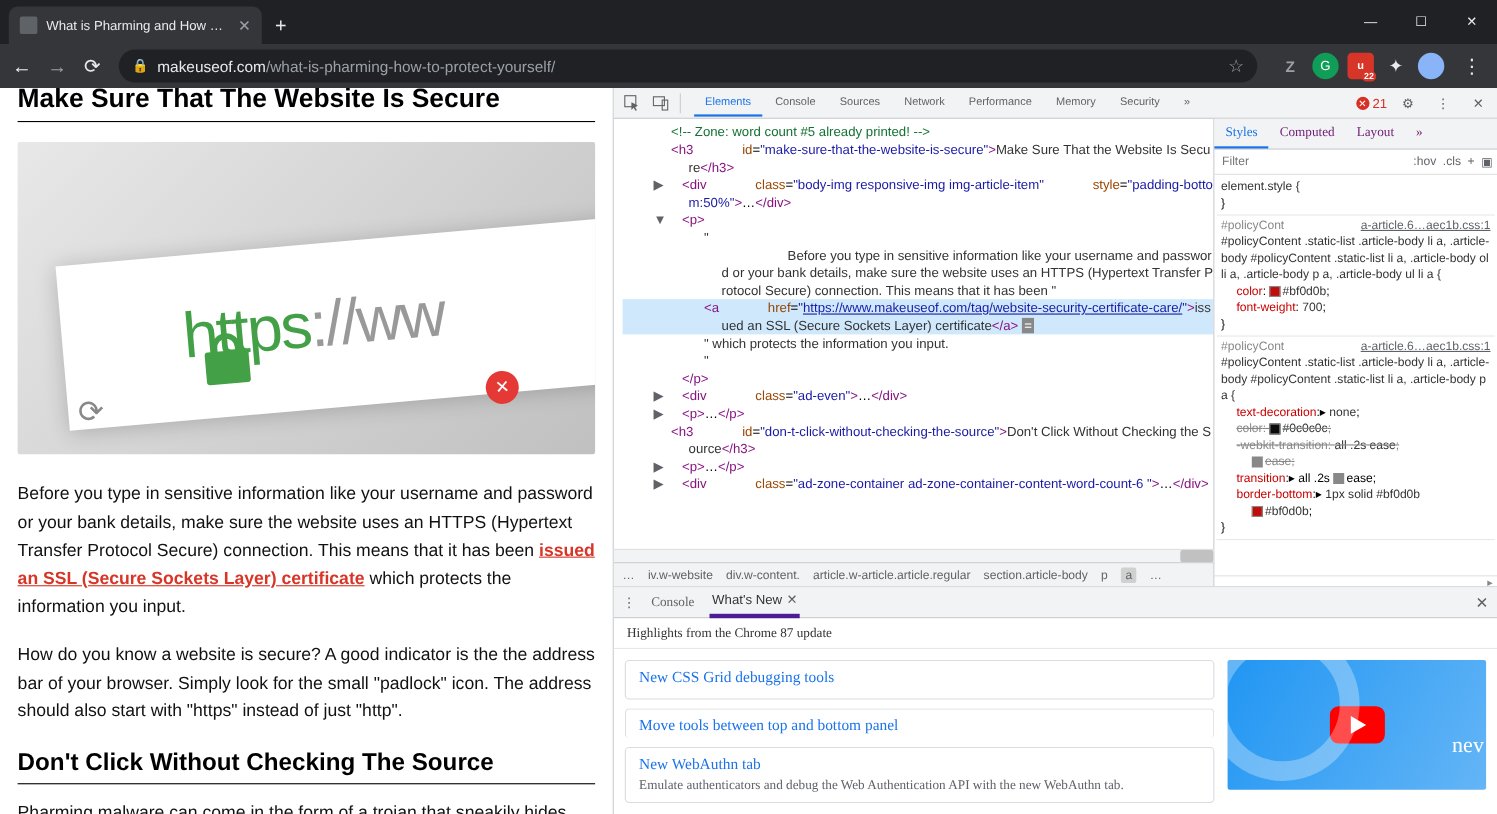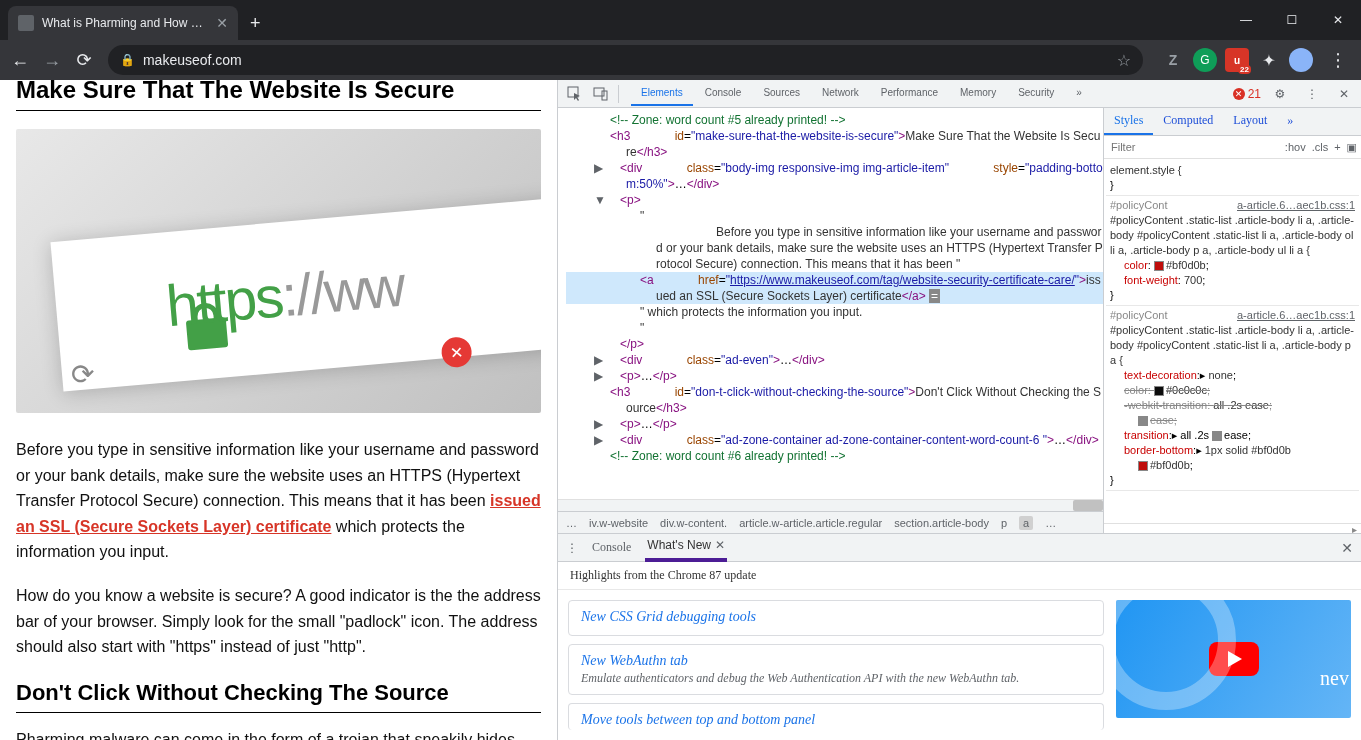--- a/index.html
+++ b/index.html
@@ -77,21 +77,21 @@
 
 .dt-scroll-h { height: 12px; background: #f1f3f4; border-top: 1px solid #e0e0e0; position: relative; }
 .dt-scroll-h::after { content: ''; position: absolute; right: 0; width: 30px; height: 100%; background: #c1c1c1; border-radius: 2px; }
 
 .dt-breadcrumb { height: 22px; border-top: 1px solid #cacdd1; background: #f1f3f4; display: flex; align-items: center; padding: 0 8px; gap: 12px; font-size: 11px; font-family: Menlo, Consolas, monospace; overflow: hidden; white-space: nowrap; }
 .dt-breadcrumb span { color: #5f6368; }
 .dt-breadcrumb .sel { background: #d0d0d0; padding: 1px 4px; border-radius: 2px; }
 
 .dt-styles { width: 258px; border-left: 1px solid #cacdd1; display: flex; flex-direction: column; }
 .dt-styles-tabs { display: flex; border-bottom: 1px solid #cacdd1; background: #f1f3f4; }
-.dt-styles-tab { padding: 5px 10px; font-size: 12px; font-family: "Segoe UI"; color: #1d4ed8; }
+.dt-styles-tab { padding: 5px 10px; font-size: 12px; font-family: "Segoe UI"; color: #701a75; }
 .dt-styles-tab.active { color: #1a73e8; border-bottom: 2px solid #1a73e8; }
 .dt-filter-row { display: flex; align-items: center; border-bottom: 1px solid #e0e0e0; padding: 2px 4px; }
 .dt-filter-row input { flex: 1; border: none; outline: none; font-size: 11px; padding: 3px; }
 .dt-filter-row .chips { display: flex; gap: 6px; font-size: 11px; color: #5f6368; align-items: center; }
 .dt-styles-body { flex: 1; overflow: hidden; font-size: 11px; line-height: 15px; padding: 2px; }
 .dt-rule { border-bottom: 1px solid #e8e8e8; padding: 2px 4px; }
 .dt-rule .selector { color: #333; }
 .dt-rule .src { color: #5f6368; float: right; text-decoration: underline; }
 .dt-rule .src.gray { color: #888; }
 .dt-prop { padding-left: 14px; }
@@ -104,21 +104,21 @@
 
 .dt-drawer { border-top: 1px solid #cacdd1; display:flex; flex-direction:column; }
 .dt-drawer-tabs { height: 28px; background: #f1f3f4; border-bottom: 1px solid #cacdd1; display: flex; align-items: center; padding: 0 8px; gap: 12px; }
 .dt-drawer-tabs .dot3 { color: #5f6368; }
 .dt-drawer-tab { font-size: 12px; font-family: "Segoe UI"; color: #5f6368; padding: 5px 2px; }
 .dt-drawer-tab.active { color: #333; border-bottom: 4px solid #4c1d95; }
 .dt-drawer-tab .x { margin-left: 4px; color: #5f6368; }
 .dt-drawer-close { margin-left: auto; color: #5f6368; font-size: 14px; }
 .dt-drawer-hl { padding: 6px 12px; font-size: 12px; font-family: "Segoe UI"; color: #333; border-bottom: 1px solid #e8e8e8; }
 .dt-drawer-body { display: flex; padding: 10px; gap: 12px; }
-.dt-cards { flex: 1; display: flex; flex-direction: column; gap: 8px; font-style: italic; }
+.dt-cards { flex: 1; display: flex; flex-direction: column; gap: 8px; }
 .dt-card { border: 1px solid #dadce0; border-radius: 4px; padding: 8px 12px; }
 .dt-card .title { color: #1a73e8; font-size: 14px; font-family: "Segoe UI"; margin-bottom: 2px; }
 .dt-card .desc { color: #5f6368; font-size: 12px; font-family: "Segoe UI"; }
 .dt-video { width: 235px; height: 118px; background: linear-gradient(120deg, #2196f3, #64b5f6); border-radius: 2px; position: relative; display: flex; align-items: center; justify-content: center; overflow: hidden; }
 .dt-video .play { width: 50px; height: 34px; background: #ff0000; border-radius: 8px; display: flex; align-items: center; justify-content: center; }
 .dt-video .play::after { content: ''; border-left: 14px solid #fff; border-top: 8px solid transparent; border-bottom: 8px solid transparent; margin-left: 3px; }
 .dt-video .circ { position: absolute; width: 140px; height: 140px; border: 18px solid rgba(255,255,255,0.3); border-radius: 50%; left: -20px; top: -30px; }
 .dt-video .txt { position: absolute; right: 2px; bottom: 28px; color: #fff; font-size: 20px; font-family: "Segoe UI"; font-weight: 300; }
 </style>
 </head>
@@ -138,20 +138,21 @@
   </div>
 </div>
 
 <div class="toolbar">
   <div class="nav-btn active">←</div>
   <div class="nav-btn">→</div>
   <div class="nav-btn active">⟳</div>
   <div class="urlbar">
     <span class="lock">🔒</span>
     <span class="domain">makeuseof.com</span>
+      <span class="path">/what-is-pharming-how-to-protect-yourself/</span>
     <span class="star">☆</span>
   </div>
   <div class="ext-icons">
     <div class="ext-icon ext-z">Z</div>
     <div class="ext-icon ext-g">G</div>
     <div class="ext-icon ext-u">u<span class="badge">22</span></div>
     <div class="ext-icon ext-puzzle">✦</div>
     <div class="avatar"></div>
     <div class="menu-dots">⋮</div>
   </div>
@@ -225,21 +226,20 @@
 <div class="line" style="padding-left:90px;text-indent:60px"><span class="t-text">Before you type in sensitive information like your username and password or your bank details, make sure the website uses an HTTPS (Hypertext Transfer Protocol Secure) connection. This means that it has been "</span></div>
 <div class="line sel" style="padding-left:90px"><span class="t-tag">&lt;a </span><span class="t-attr">href</span>=<span class="t-val">"<span class="t-url">https://www.makeuseof.com/tag/website-security-certificate-care/</span>"</span><span class="t-tag">&gt;</span><span class="t-text">issued an SSL (Secure Sockets Layer) certificate</span><span class="t-tag">&lt;/a&gt;</span> <span style="background:#888;color:#fff;padding:0 2px;">=</span></div>
 <div class="line" style="padding-left:90px"><span class="t-text">" which protects the information you input.</span></div>
 <div class="line" style="padding-left:90px"><span class="t-text">"</span></div>
 <div class="line" style="padding-left:70px"><span class="t-tag">&lt;/p&gt;</span></div>
 <div class="line" style="padding-left:60px"><span class="arrow">▶</span><span class="t-tag">&lt;div </span><span class="t-attr">class</span>=<span class="t-val">"<span>ad-even</span>"</span><span class="t-tag">&gt;</span>…<span class="t-tag">&lt;/div&gt;</span></div>
 <div class="line" style="padding-left:60px"><span class="arrow">▶</span><span class="t-tag">&lt;p&gt;</span>…<span class="t-tag">&lt;/p&gt;</span></div>
 <div class="line" style="padding-left:60px"><span class="t-tag">&lt;h3 </span><span class="t-attr">id</span>=<span class="t-val">"<span>don-t-click-without-checking-the-source</span>"</span><span class="t-tag">&gt;</span><span class="t-text">Don't Click Without Checking the Source</span><span class="t-tag">&lt;/h3&gt;</span></div>
 <div class="line" style="padding-left:60px"><span class="arrow">▶</span><span class="t-tag">&lt;p&gt;</span>…<span class="t-tag">&lt;/p&gt;</span></div>
 <div class="line" style="padding-left:60px"><span class="arrow">▶</span><span class="t-tag">&lt;div </span><span class="t-attr">class</span>=<span class="t-val">"<span>ad-zone-container ad-zone-container-content-word-count-6 </span>"</span><span class="t-tag">&gt;</span>…<span class="t-tag">&lt;/div&gt;</span></div>
-<div class="line" style="padding-left:60px"><span class="t-comment">&lt;!-- Zone: word count #6 already printed! --&gt;</span></div>
         </div>
         <div class="dt-scroll-h"></div>
         <div class="dt-breadcrumb">
           <span>…</span>
           <span>iv.w-website</span>
           <span>div.w-content.</span>
           <span>article.w-article.article.regular</span>
           <span>section.article-body</span>
           <span>p</span>
           <span class="sel">a</span>
@@ -302,26 +302,26 @@
         <div class="dt-drawer-tab">Console</div>
         <div class="dt-drawer-tab active"><span>What's New</span><span class="x">✕</span></div>
         <div class="dt-drawer-close">✕</div>
       </div>
       <div class="dt-drawer-hl">Highlights from the Chrome 87 update</div>
       <div class="dt-drawer-body">
         <div class="dt-cards">
           <div class="dt-card">
             <div class="title">New CSS Grid debugging tools</div>
           </div>
+          <div class="dt-card" style="border-bottom:none;padding-bottom:0">
+            <div class="title">Move tools between top and bottom panel</div>
+          </div>
           <div class="dt-card">
             <div class="title">New WebAuthn tab</div>
             <div class="desc">Emulate authenticators and debug the Web Authentication API with the new WebAuthn tab.</div>
-          </div>
-          <div class="dt-card" style="border-bottom:none;padding-bottom:0">
-            <div class="title">Move tools between top and bottom panel</div>
           </div>
         </div>
         <div class="dt-video">
           <div class="circ"></div>
           <div class="play"></div>
           <div class="txt">nev</div>
         </div>
       </div>
     </div>
   </div>

